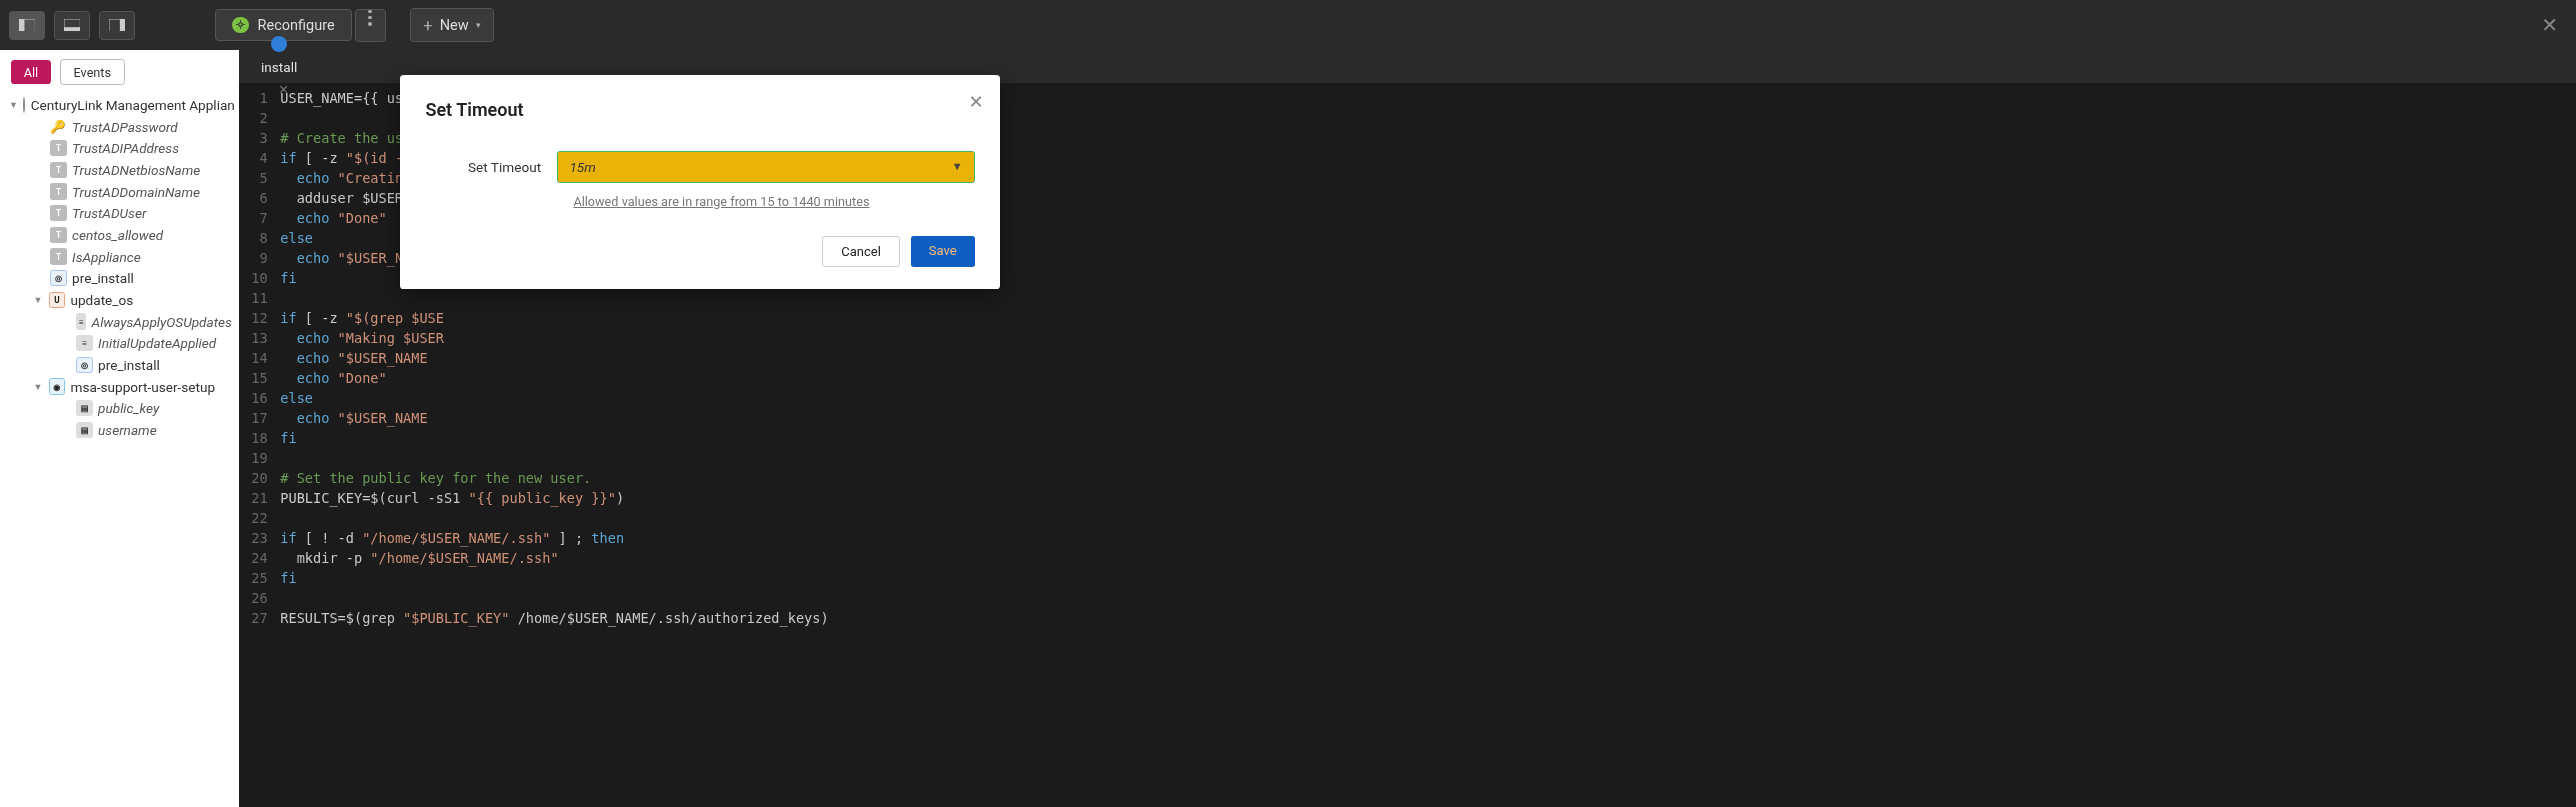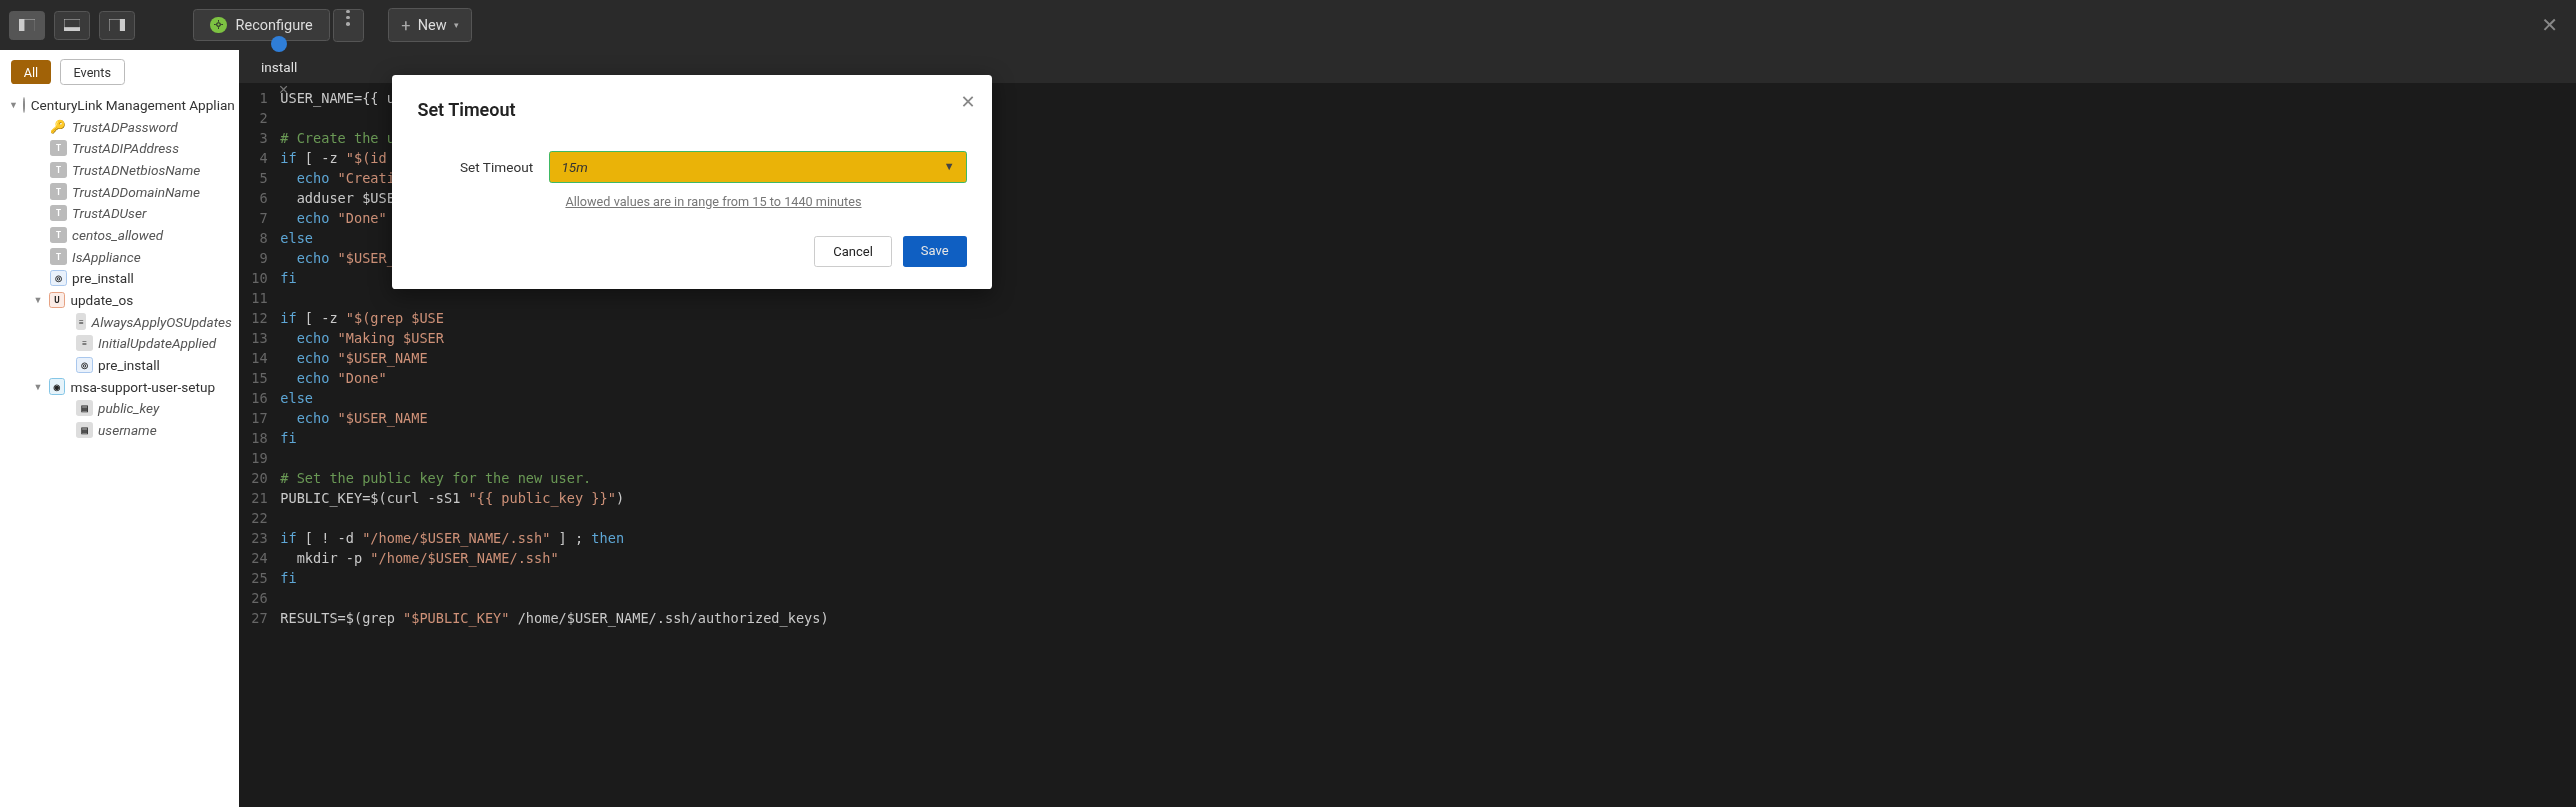--- a/index.html
+++ b/index.html
@@ -23,21 +23,21 @@
   position: relative;
 }
 .window-controls { display:flex; gap:9px; align-items:center; }
 .win-btn {
   width: 36px; height: 29px;
   background: #3a3a3a; border:0.9px solid #555; border-radius:3.6px;
   display:flex; align-items:center; justify-content:center;
 }
 .win-btn.active { background:#555; }
 
-.reconfigure-block { margin-left: 58px; display:flex; align-items:center; gap:1.8px; }
+.reconfigure-block { margin-left: 80px; display:flex; align-items:center; gap:1.8px; }
 .reconfigure-btn {
   background:#3a3a3a; border:0.9px solid #555; border-radius:3.6px;
   padding:6.3px 16.3px; color:#ddd; font-size:14.5px; display:flex; align-items:center; gap:9px;
 }
 .gear-icon {
   width:16.3px; height:16.3px; border-radius:50%; background:#7dc242;
   display:flex; align-items:center; justify-content:center;
 }
 .kebab-btn { width:31px; height:33px; background:#3a3a3a; border:0.9px solid #555; border-radius:3.6px; margin-left:0.9px; }
 .kebab-btn .dots { display:flex; flex-direction:column; gap:2.7px; align-items:center; }
@@ -66,21 +66,21 @@
 }
 
 
 .main { display:flex; height:calc(100% - 50px); }
 .sidebar { width:239px; background:#fff; color:#222; font-size:13.6px; overflow:hidden; }
 .filter-tabs { display:flex; gap:9px; padding:9px 11px; align-items:center; }
 .filter-tab {
   padding:4.5px 12.7px; border-radius:3.6px; font-size:12.7px; cursor:pointer;
   background:#fff; border:0.9px solid #bbb; color:#333;
 }
-.filter-tab.active { background:#a16207; color:#fff; border:none; }
+.filter-tab.active { background:#be185d; color:#fff; border:none; }
 
 .tree { padding: 0 5.4px 9px 5.4px; }
 .tree-item { display:flex; align-items:center; gap:5.4px; padding:2.7px 1.8px; white-space:nowrap; overflow:hidden; text-overflow:ellipsis; }
 .tree-toggle { color:#888; font-size:9px; width:11px; text-align:center; }
 .tree-icon {
   width:16.3px; height:16.3px; border-radius:2.7px;
   display:flex; align-items:center; justify-content:center;
   font-size:8.2px; font-weight:bold;
 }
 .ic-circle { border:1.4px solid #888; border-radius:50%; }
@@ -108,21 +108,21 @@
 .gutter { width:34px; text-align:right; color:#666; padding:5.4px 5.4px 0 0; }
 .gutter div { height:20px; }
 .codetext { padding:5.4px 0 0 7.3px; white-space:pre; }
 .k-blue { color:#5ea7d6; }
 .k-string { color:#ce9178; }
 .k-comment { color:#6a9955; }
 .k-white { color:#c9c9c9; }
 
 
 .overlay {
-  position:absolute; top:75px; left:392px;
+  position:absolute; top:75px; left:400px;
   width:600px; background:#fff; border-radius:3.6px;
   box-shadow:0 5.4px 22px rgba(0,0,0,0.4);
   color:#222; z-index:50;
   padding: 23.6px 25.4px 22px 25.4px;
 }
 .modal-title { font-size:18px; font-weight:600; color:#222; }
 .modal-close { position:absolute; right:16.3px; top:16.3px; color:#888; font-size:18px; cursor:pointer; }
 .form-row { display:flex; align-items:center; margin-top:31px; }
 .form-label { width:132px; text-align:right; color:#333; font-size:13.6px; padding-right:16.3px;}
 .form-select {
@@ -131,21 +131,21 @@
   display:flex; justify-content:space-between; align-items:center;font-style:italic;
 }
 .form-select .sel-caret { color:#444; font-size:11px; }
 .form-input {
   flex:1; border:0.9px solid #ccc; border-radius:2.7px;
   padding:7.3px 11px; font-size:13.6px; background:#f6f6f6; min-height:31px;
 }
 .hint { margin-left:148px; margin-top:11px; color:#777; font-size:12.7px;text-decoration:underline; }
 .modal-footer { display:flex; justify-content:flex-end; gap:11px; margin-top:27px; }
 .btn { padding:7.3px 18px; border-radius:2.7px; font-size:13px; cursor:pointer; border:0.9px solid #ccc; background:#fff; color:#222; }
-.btn.primary { background:#0f5fc2; color:#e5e5e5; border:none; }
+.btn.primary { background:#0f5fc2; color:#fdba74; border:none; }
 </style>
 </head>
 <body>
 
 <div class="topbar">
   <div class="window-controls">
     <div class="win-btn active">
       <svg width="16.3" height="12.7" viewBox="0 0 18 14">
           <rect x="0" y="0" width="18" height="14" fill="none" stroke="#ccc"></rect>
           <rect x="0" y="0" width="6" height="14" fill="#ccc"></rect>

